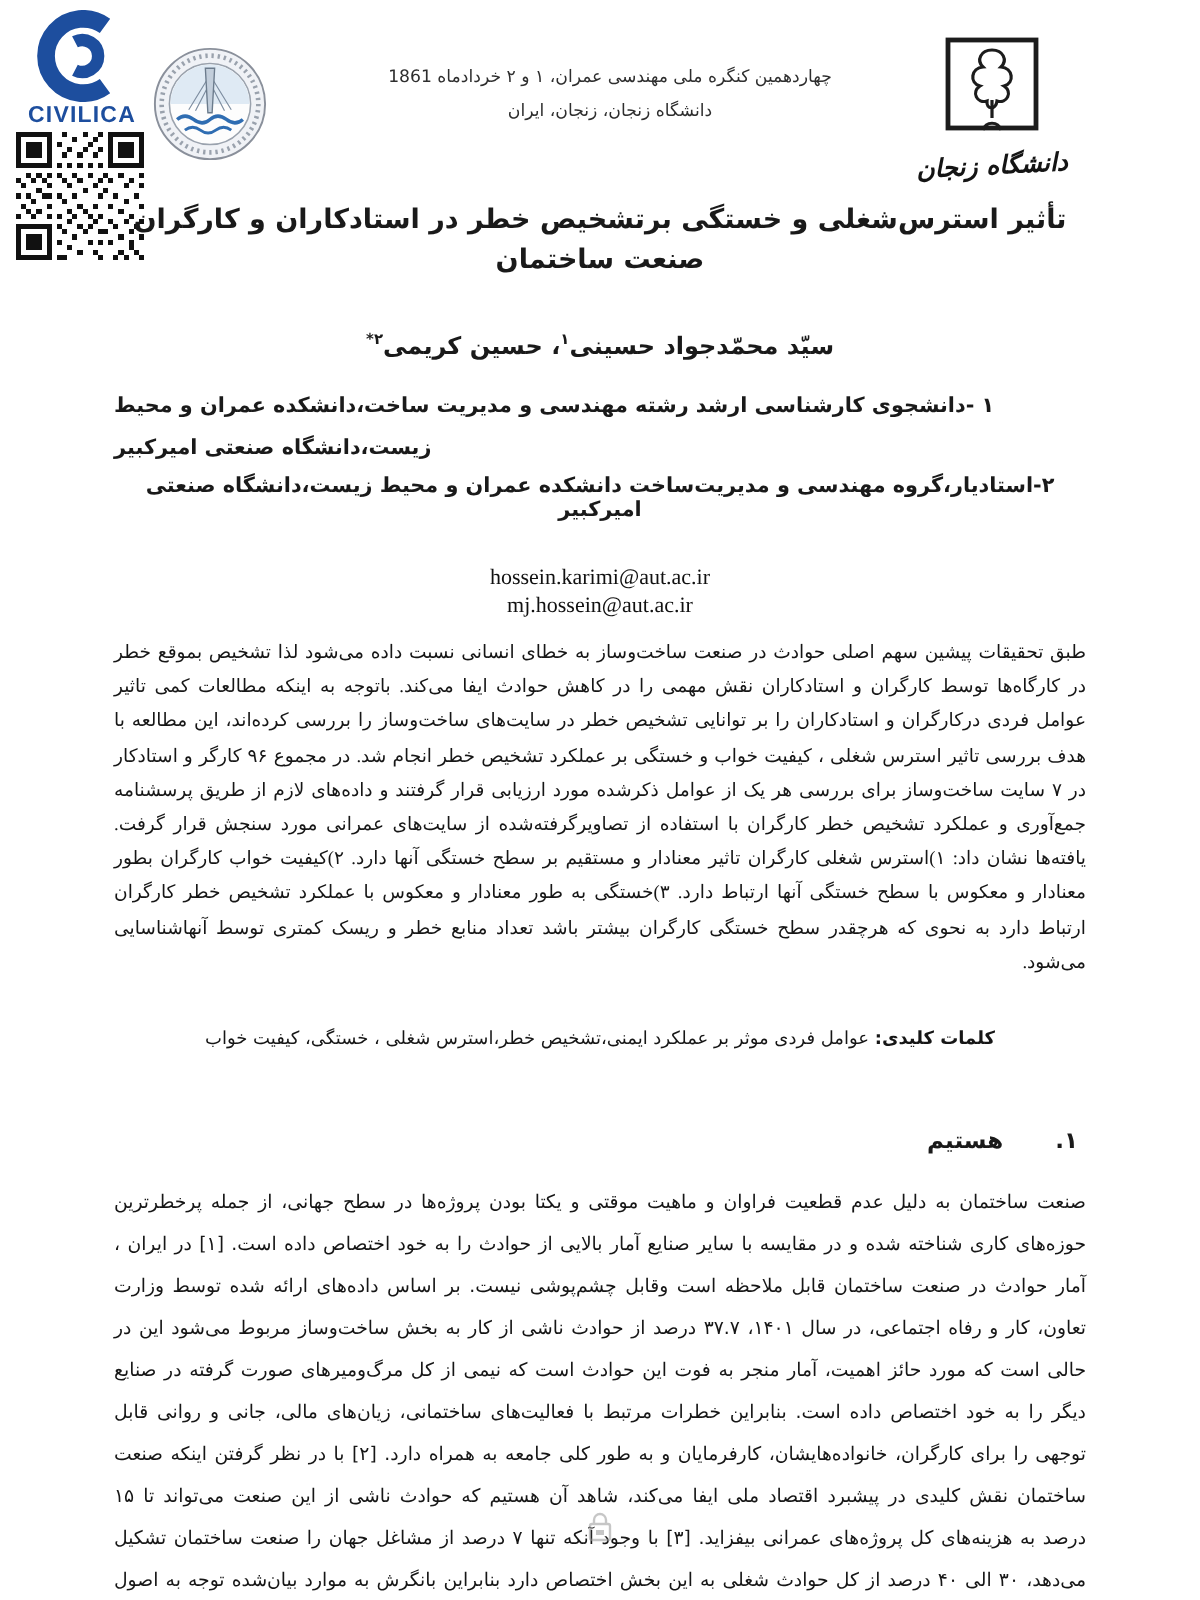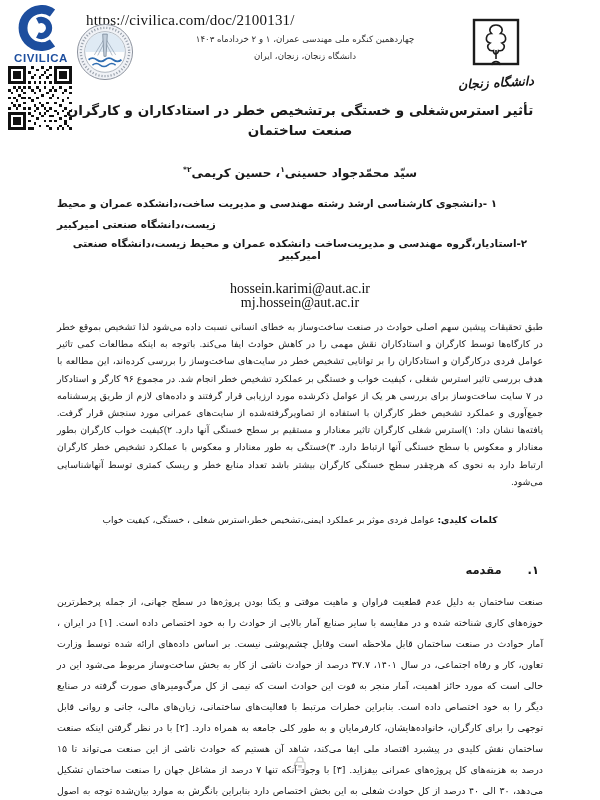--- a/index.html
+++ b/index.html
@@ -44,21 +44,21 @@
   .content { position:absolute; top:96px; left:0; right:0; padding:0 57px; direction:rtl; }
 
   .paper-title { text-align:center; font-weight:bold; font-size:13.5px; line-height:20px; margin:4px 0 0; }
   .authors-line { text-align:center; font-weight:bold; font-size:12px; margin-top:25px; }
   .authors-line sup { font-size:7.5px; }
   .affiliation-1 { text-align:left; font-weight:bold; font-size:10.4px; line-height:21px; margin-top:13px; }
   .affiliation-2 { text-align:center; font-weight:bold; font-size:10.4px; margin-top:2px; }
 
   .emails {
     direction:ltr; text-align:center; margin-top:21px;
-    font-family:"Liberation Serif","DejaVu Serif",serif; font-size:14px; line-height:14px; color:#111;
+    font-family:"Liberation Serif","DejaVu Serif",serif; font-size:11px; line-height:14px; color:#111;
   }
   .emails a { color:#111; text-decoration:none; display:block; }
 
   .abstract-heading { text-align:center; font-weight:bold; font-size:12px; margin-top:21px; }
   .abstract-text {
     margin-top:9px; font-size:9.3px; line-height:17.2px;
     text-align:justify; word-spacing:0.5px; color:#161616;font-family:Liberation Serif, serif;
   }
 
   .keywords-line { margin-top:24px; text-align:center; font-size:9px; color:#161616; }
@@ -84,37 +84,36 @@
   <div class="civilica-block">
     <span>
       <svg viewBox="0 0 52 52" aria-hidden="true">
         <path d="M39 9 A21 21 0 1 0 39 43" fill="none" stroke="#1d4e9e" stroke-width="10"></path>
         <path d="M22 18 A9 9 0 1 1 22 34" fill="none" stroke="#1d4e9e" stroke-width="7"></path>
       </svg>
     </span>
     <div class="civilica-wordmark">CIVILICA</div>
   </div>
 
-  <a class="doc-url" href="#">https://civilica.com/doc/2100131/</a>
 
   <div class="conf-seal">
     <svg viewBox="0 0 60 60" aria-hidden="true">
       <circle cx="30" cy="30" r="28.5" fill="#f0f2f6" stroke="#8a909b" stroke-width="1"></circle>
       <circle cx="30" cy="30" r="25" fill="none" stroke="#9aa2ad" stroke-width="2.4" stroke-dasharray="1.2 2"></circle>
       <circle cx="30" cy="30" r="21" fill="#fdfdfd" stroke="#9aa2ad" stroke-width="0.8"></circle>
       <path d="M9.5 30 a20.5 20.5 0 0 1 41 0 z" fill="#dfeaf4"></path>
       <path d="M30 15 L19 33 M30 15 L41 33 M30 19 L22.5 33.5 M30 19 L37.5 33.5" stroke="#7d8da0" stroke-width="0.6"></path>
       <path d="M27.6 11.5 h4.8 l-1.3 23 h-2.2 z" fill="#c2cedb" stroke="#6b7b8c" stroke-width="0.7"></path>
       <path d="M13 38 q4 -3.5 8.5 0 t8.5 0 t8.5 0 t8.5 0" stroke="#2f6db2" stroke-width="1.8" fill="none"></path>
       <path d="M17 43.5 q4 -3 8 0 t8 0 t8 0" stroke="#2f6db2" stroke-width="1.5" fill="none"></path>
     </svg>
   </div>
 
   <div class="conf-text">
-    <div>چهاردهمین کنگره ملی مهندسی عمران، ۱ و ۲ خردادماه ۱۴۰۳</div>
+    <div>چهاردهمین کنگره ملی مهندسی عمران، ۱ و ۲ خردادماه 1861</div>
     <div>دانشگاه زنجان، زنجان، ایران</div>
   </div>
 
   <div class="univ-block">
     <span>
       <svg viewBox="0 0 60 56" aria-hidden="true">
         <rect x="8" y="3" width="44" height="44" fill="none" stroke="#1c1c1c" stroke-width="2.4"></rect>
         <path d="M30 8 c-5.5 0 -8 5 -4.5 8.5 c-6 0.5 -7 8 -1.5 9.5 c-4.5 3 -1.5 9 3.5 7.5 c-0.5 4.5 4.5 4.5 5 0 c5 1.5 8 -4.5 3.5 -7.5 c5.5 -1.5 4.5 -9 -1.5 -9.5 c3.5 -3.5 1 -8.5 -4.5 -8.5 z" fill="none" stroke="#1c1c1c" stroke-width="1.6"></path>
         <path d="M30 33 v9 M25.5 48 c1.5 -4.5 7.5 -4.5 9 0" fill="none" stroke="#1c1c1c" stroke-width="1.6"></path>
       </svg>
@@ -150,21 +149,21 @@
     </div>
 
     <p class="abstract-text">طبق تحقیقات پیشین سهم اصلی حوادث در صنعت ساخت‌وساز به خطای انسانی نسبت داده می‌شود لذا تشخیص بموقع خطر در کارگاه‌ها توسط کارگران و استادکاران نقش مهمی را در کاهش حوادث ایفا می‌کند. باتوجه به اینکه مطالعات کمی تاثیر عوامل فردی درکارگران و استادکاران را بر توانایی تشخیص خطر در سایت‌های ساخت‌وساز را بررسی کرده‌اند، این مطالعه با هدف بررسی تاثیر استرس شغلی ، کیفیت خواب و خستگی بر عملکرد تشخیص خطر انجام شد. در مجموع ۹۶ کارگر و استادکار در ۷ سایت ساخت‌وساز برای بررسی هر یک از عوامل ذکرشده مورد ارزیابی قرار گرفتند و داده‌های لازم از طریق پرسشنامه جمع‌آوری و عملکرد تشخیص خطر کارگران با استفاده از تصاویرگرفته‌شده از سایت‌های عمرانی مورد سنجش قرار گرفت. یافته‌ها نشان داد: ۱)استرس شغلی کارگران تاثیر معنادار و مستقیم بر سطح خستگی آنها دارد. ۲)کیفیت خواب کارگران بطور معنادار و معکوس با سطح خستگی آنها ارتباط دارد. ۳)خستگی به طور معنادار و معکوس با عملکرد تشخیص خطر کارگران ارتباط دارد به نحوی که هرچقدر سطح خستگی کارگران بیشتر باشد تعداد منابع خطر و ریسک کمتری توسط آنهاشناسایی می‌شود.</p>
 
     <div class="keywords-line">
       <span class="keywords-label">کلمات کلیدی:</span><span> عوامل فردی موثر بر عملکرد ایمنی،تشخیص خطر،استرس شغلی ، خستگی، کیفیت خواب</span>
     </div>
 
     <div class="section-heading">
       <span>۱.</span>
-      <span>مقدمه</span>
+      <span>هستیم</span>
     </div>
 
     <p class="intro-text">صنعت ساختمان به دلیل عدم قطعیت فراوان و ماهیت موقتی و یکتا بودن پروژه‌ها در سطح جهانی، از جمله پرخطرترین حوزه‌های کاری شناخته شده و در مقایسه با سایر صنایع آمار بالایی از حوادث را به خود اختصاص داده است. [۱] در ایران ، آمار حوادث در صنعت ساختمان قابل ملاحظه است وقابل چشم‌پوشی نیست. بر اساس داده‌های ارائه شده توسط وزارت تعاون، کار و رفاه اجتماعی، در سال ۱۴۰۱، ۳۷.۷ درصد از حوادث ناشی از کار به بخش ساخت‌وساز مربوط می‌شود این در حالی است که مورد حائز اهمیت، آمار منجر به فوت این حوادث است که نیمی از کل مرگ‌ومیرهای صورت گرفته در صنایع دیگر را به خود اختصاص داده است. بنابراین خطرات مرتبط با فعالیت‌های ساختمانی، زیان‌های مالی، جانی و روانی قابل توجهی را برای کارگران، خانواده‌هایشان، کارفرمایان و به طور کلی جامعه به همراه دارد. [۲] با در نظر گرفتن اینکه صنعت ساختمان نقش کلیدی در پیشبرد اقتصاد ملی ایفا می‌کند، شاهد آن هستیم که حوادث ناشی از این صنعت می‌تواند تا ۱۵ درصد به هزینه‌های کل پروژه‌های عمرانی بیفزاید. [۳] با وجود آنکه تنها ۷ درصد از مشاغل جهان را صنعت ساختمان تشکیل می‌دهد، ۳۰ الی ۴۰ درصد از کل حوادث شغلی به این بخش اختصاص دارد بنابراین بانگرش به موارد بیان‌شده توجه به اصول ایمنی در این حوزه از اهمیت زیادی برخوردار است.  [۴] دراین زمینه محققان توجه قابل ملاحظه‌ایی را در راستای کشف علل</p>
 
   </div>
 
   <div class="lock-badge">
     <svg viewBox="0 0 14 17" aria-hidden="true">
       <rect x="2" y="7" width="10" height="8" rx="1" fill="none" stroke="#999" stroke-width="1.2"></rect>
       <path d="M4 7 V5 a3 3 0 0 1 6 0 V7" fill="none" stroke="#999" stroke-width="1.2"></path>

